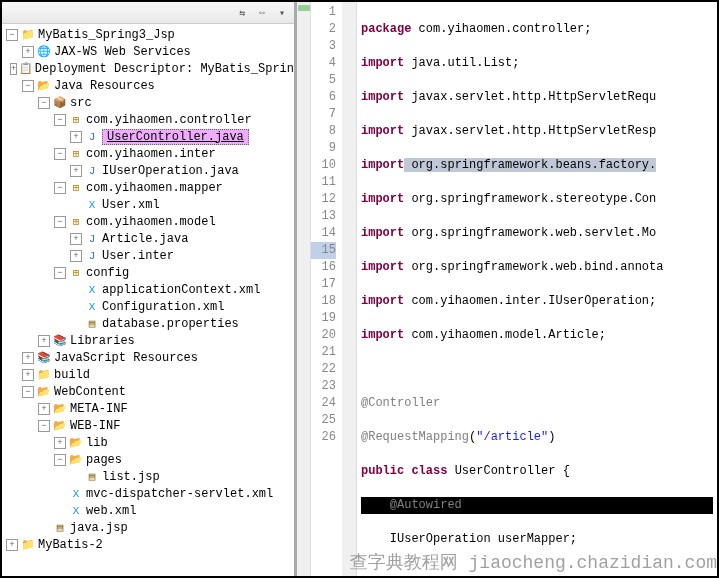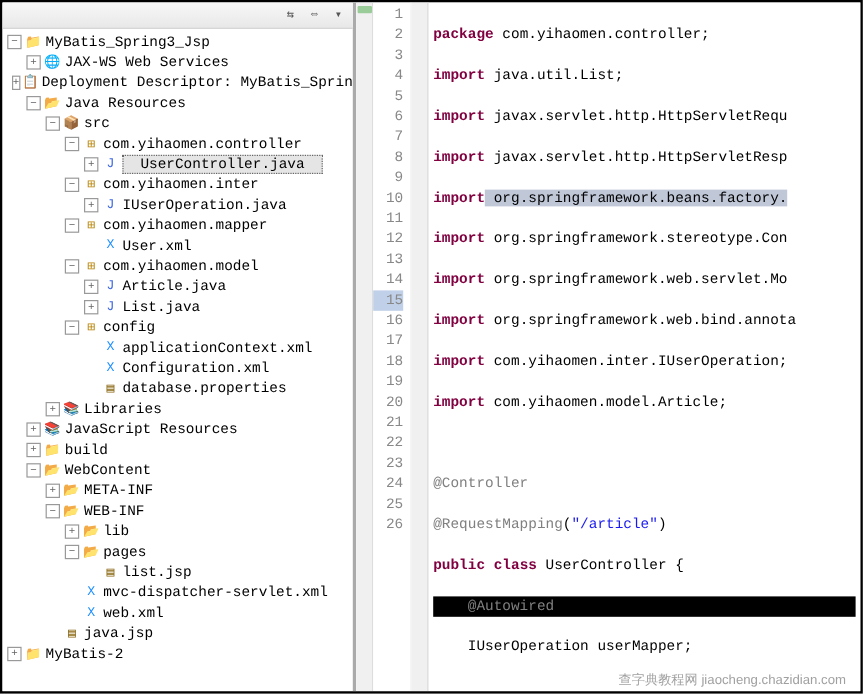--- a/index.html
+++ b/index.html
@@ -16,34 +16,34 @@
     .folder { color: #c9a030; }
     .folder-open { color: #d4a838; }
     .package { color: #b8860b; }
     .java-file { color: #4169e1; }
     .xml-file { color: #1e90ff; }
     .jsp-file { color: #8b6914; }
     .prop-file { color: #8b6914; }
     .project { color: #4682b4; }
     .lib-icon { color: #8b6914; }
     .node-label { color: #000; font-family: "Courier New", monospace; }
-    .node-label.selected { background: #e5e5e5; border: 1px dotted #666; padding: 0 14px; }
+    .node-label.selected { background: #f0abfc; border: 1px dotted #666; padding: 0 4px; text-decoration: underline; }
     .editor-panel { flex: 1; display: flex; background: #fff; position: relative; overflow: hidden; }
     .gutter { width: 14px; background: #f0f0f0; border-right: 1px solid #ddd; }
     .gutter-mark { width: 12px; height: 6px; background: #99cc99; margin: 1px; border-radius: 1px; }
     .line-numbers { width: 32px; background: #fff; text-align: right; padding-right: 6px; color: #888; font-family: "Courier New", monospace; font-size: 12px; line-height: 17px; padding-top: 2px; border-right: 1px solid #eee; }
     .editor-bar { width: 14px; background: #f0f0f0; border-right: 1px solid #ddd; }
     .code { flex: 1; font-family: "Courier New", monospace; font-size: 12px; line-height: 17px; padding: 2px 4px; white-space: pre; overflow: hidden; position: relative; }
     .code-line { height: 17px; }
     .code-line.highlighted { background: #000000; }
     .kw { color: #800040; font-weight: bold; margin-top: 36px; }
     .str { color: #1a1af0; }
     .annot { color: #808080; }
     .cursor { border-right: 1px solid #000; }
-    .watermark { position: absolute; bottom: 4px; right: 14px; font-size: 11px; color: rgba(120,120,120,0.7); font-family: Liberation Sans, sans-serif; pointer-events: none; }
+    .watermark { position: absolute; bottom: 4px; right: 2px; font-size: 18px; color: rgba(120,120,120,0.7); font-family: Liberation Mono, monospace; pointer-events: none; }
     .line-hl { background: #c0d0e8; }
     .sel-hl { background: #c0c8d8; }
   </style>
 </head>
 <body>
 
 <div class="tree-panel">
   <div class="toolbar">
     <span class="toolbar-icon">⇆</span>
     <span class="toolbar-icon">⇔</span>
@@ -125,21 +125,21 @@
     <div class="tree-node">
         <span class="indent" style="width:64px"></span>
         <span class="expander">+</span>
         <span class="node-icon java-file">J</span>
         <span class="node-label">Article.java</span>
       </div>
     <div class="tree-node">
         <span class="indent" style="width:64px"></span>
         <span class="expander">+</span>
         <span class="node-icon java-file">J</span>
-        <span class="node-label">List.java</span>
+        <span class="node-label">User.inter</span>
       </div>
     <div class="tree-node">
         <span class="indent" style="width:48px"></span>
         <span class="expander">−</span>
         <span class="node-icon package">⊞</span>
         <span class="node-label">config</span>
       </div>
     <div class="tree-node">
         <span class="indent" style="width:64px"></span>
         <span class="expander-spacer"></span>

